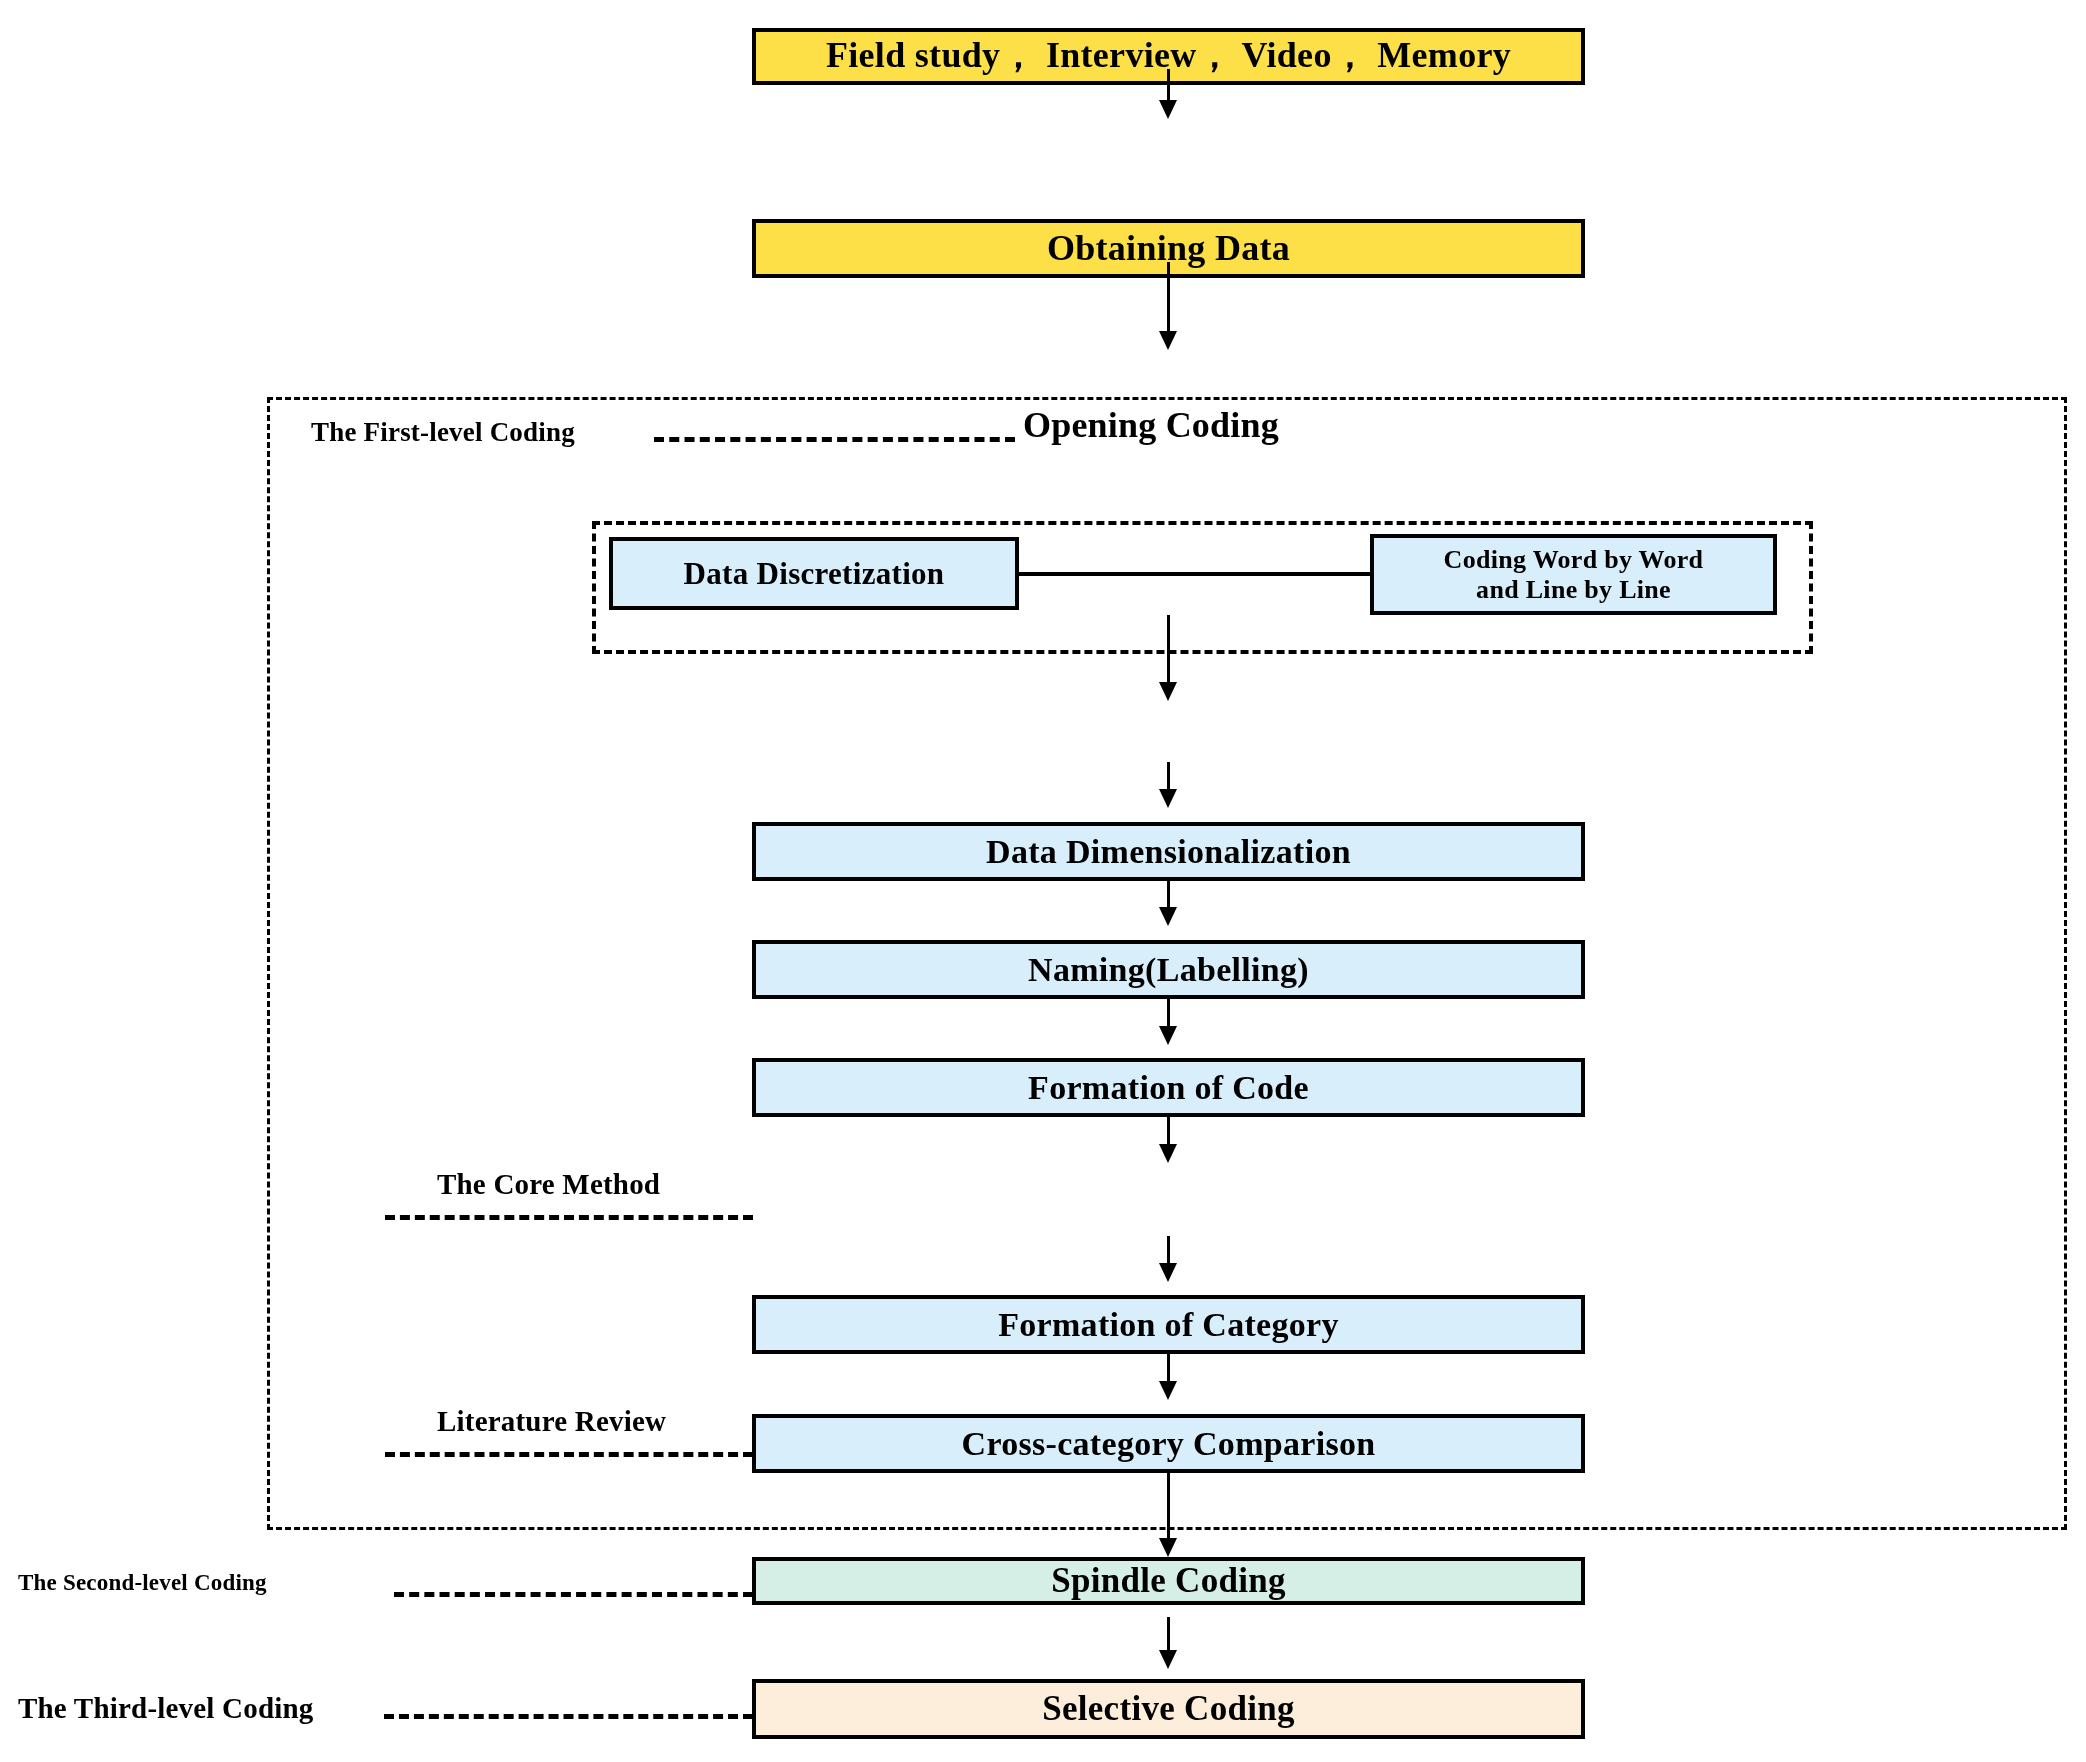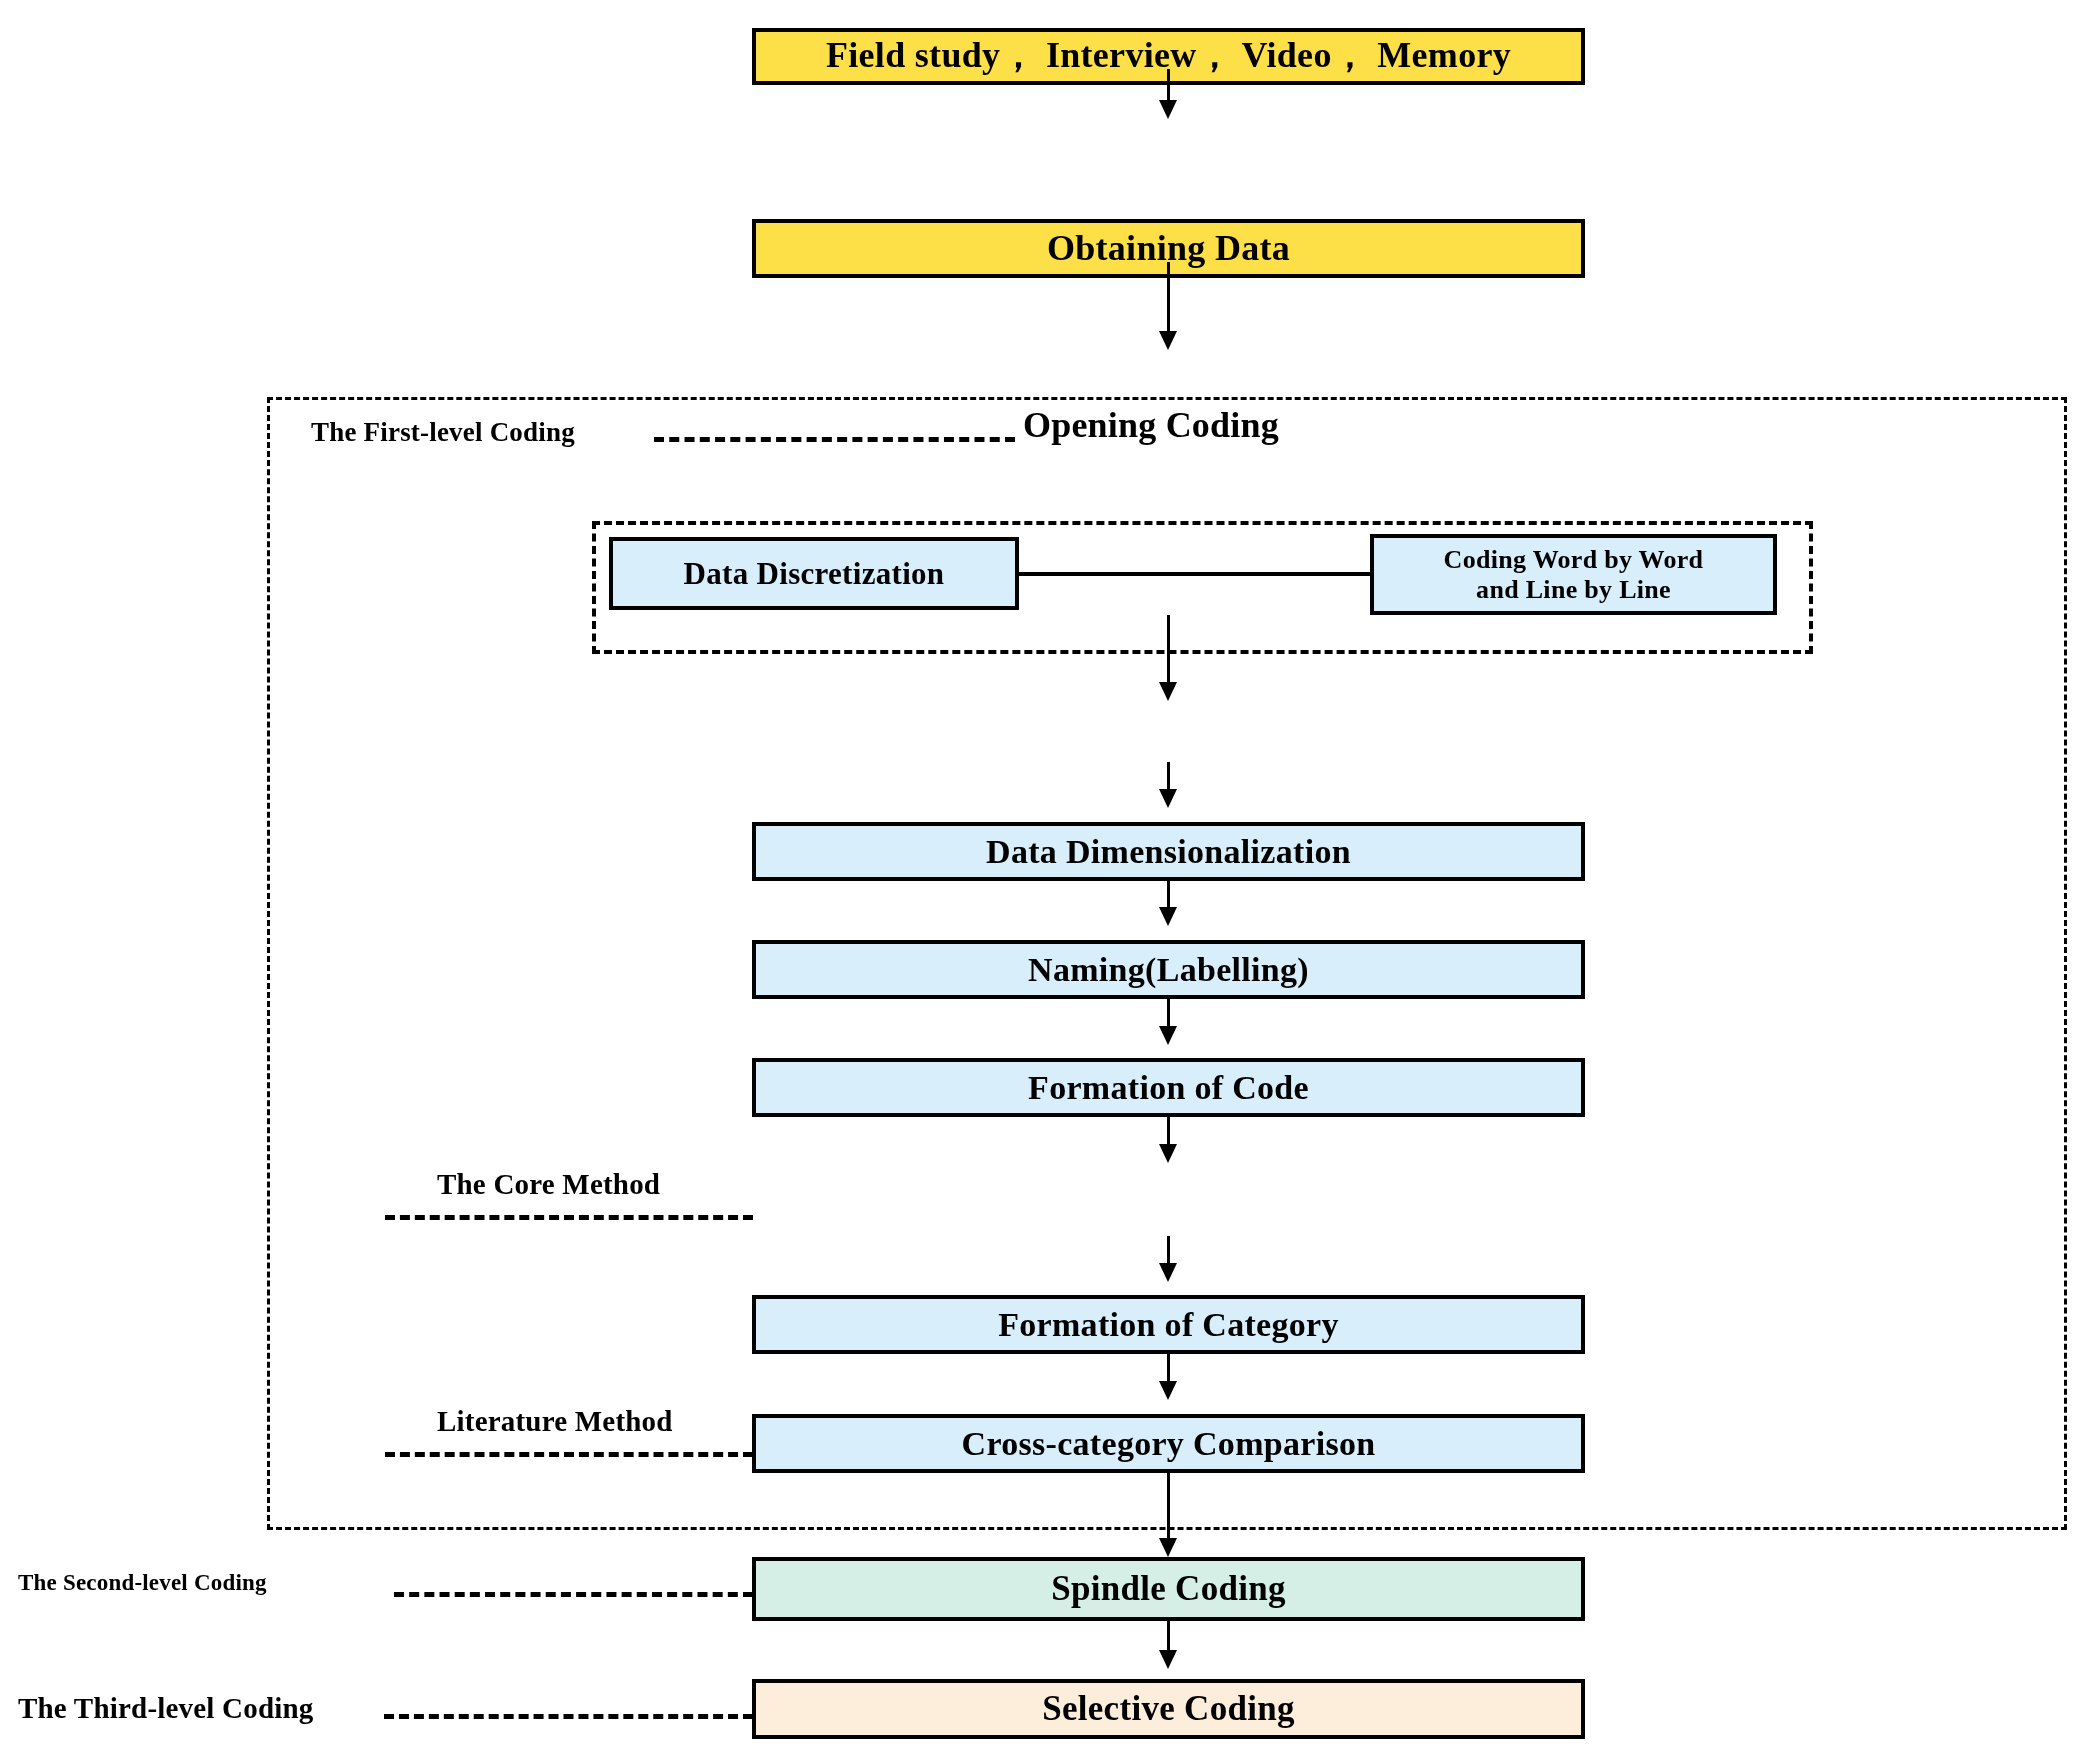--- a/index.html
+++ b/index.html
@@ -147,32 +147,32 @@
 
 
   <div class="vline" style="left:1167px; top:1236px; height:31px;"></div>
   <div class="arrow-head" style="left:1159px; top:1263px;"></div>
 
   <div class="node blue-lite" style="left:752px; top:1295px; width:833px; height:59px; font-size:34px;">Formation of Category</div>
 
   <div class="vline" style="left:1167px; top:1354px; height:31px;"></div>
   <div class="arrow-head" style="left:1159px; top:1381px;"></div>
 
-  <div class="label" style="left:437px; top:1405px; font-size:29px;">Literature Method</div>
+  <div class="label" style="left:437px; top:1405px; font-size:29px;">Literature Review</div>
   <div class="dash-lead" style="left:385px; top:1452px; width:368px;"></div>
 
   <div class="node blue-lite" style="left:752px; top:1414px; width:833px; height:59px; font-size:34px;">Cross-category Comparison</div>
 
   <div class="vline" style="left:1167px; top:1472px; height:75px;"></div>
   <div class="arrow-head" style="left:1159px; top:1538px;"></div>
 
   <div class="label" style="left:18px; top:1570px; font-size:23px;">The Second-level Coding</div>
   <div class="dash-lead" style="left:394px; top:1592px; width:359px;"></div>
 
-  <div class="node green" style="left:752px; top:1557px; width:833px; height:64px; font-size:35px;">Spindle Coding</div>
+  <div class="node green" style="left:752px; top:1557px; width:833px; height:48px; font-size:35px;">Spindle Coding</div>
 
   <div class="vline" style="left:1167px; top:1617px; height:38px;"></div>
   <div class="arrow-head" style="left:1159px; top:1650px;"></div>
 
   <div class="label" style="left:18px; top:1692px; font-size:29px;">The Third-level Coding</div>
   <div class="dash-lead" style="left:384px; top:1714px; width:369px;"></div>
 
   <div class="node peach" style="left:752px; top:1679px; width:833px; height:60px; font-size:35px;">Selective Coding</div>
 
 </div>

